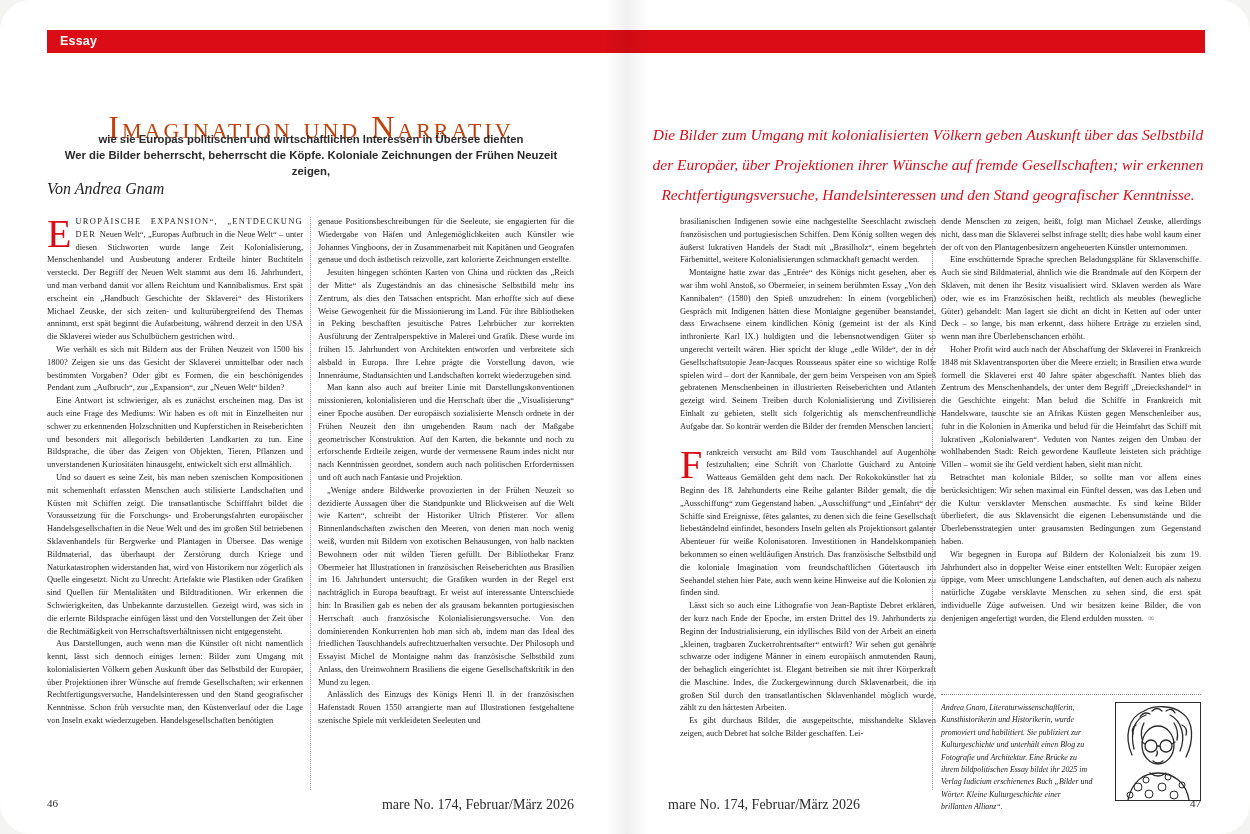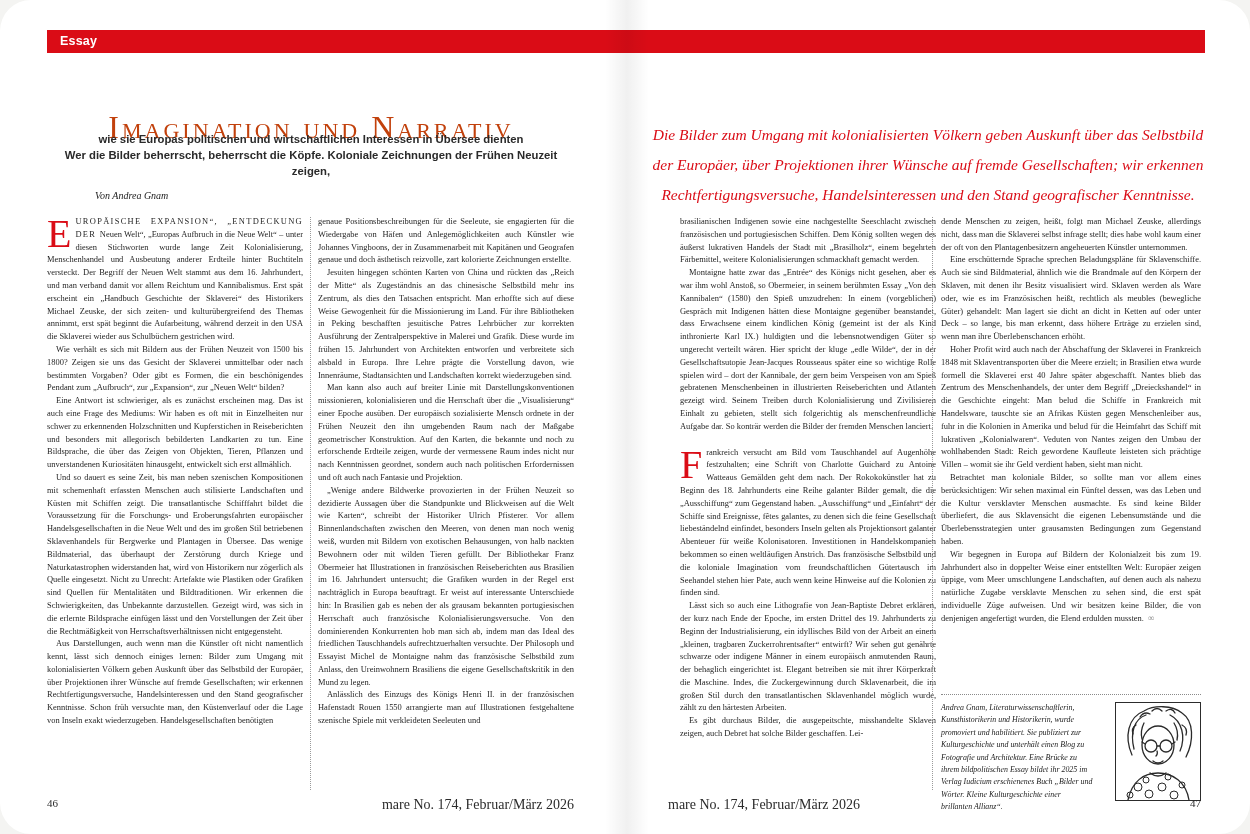--- a/index.html
+++ b/index.html
@@ -11,21 +11,21 @@
   
   .redbar{position:absolute;left:47px;top:30px;width:1158px;height:23px;background:var(--red);}
   .kicker{position:absolute;left:13px;top:0;height:23px;line-height:23px;color:#ffffff;
           font-family:"Liberation Sans", sans-serif;font-weight:bold;font-size:12.5px;letter-spacing:.2px;}
   
   .title{position:absolute;left:47px;top:88px;width:528px;text-align:center;
          font-family:"Liberation Serif", serif;font-variant:small-caps;font-weight:normal;
          font-size:32px;letter-spacing:3px;color:#c2410c;}
   .deck{position:absolute;left:47px;top:131px;width:528px;text-align:center;
         font-family:"Liberation Sans", sans-serif;font-weight:bold;font-size:11.3px;line-height:16px;color:#2a2a2a;}
-  .byline{position:absolute;left:47px;top:190px;font-style:italic;font-size:10px;color:#222;margin-left:48px;}
+  .byline{position:absolute;left:47px;top:180px;font-style:italic;font-size:16px;color:#222;}
   
   .pullquote{position:absolute;left:652px;top:120px;width:552px;text-align:center;
              font-style:italic;font-size:15.5px;line-height:30px;color:var(--red);}
   
   .col{position:absolute;top:215px;height:578px;width:256px;overflow:hidden;
        font-size:8.45px;line-height:12.8px;text-align:justify;}
   .col p{margin:0;text-indent:9px;}
   .col p:first-child, .col p.noind, .col p.has-dc{text-indent:0;}
   .col p.space-before{margin-top:13px;}
   .dropcap{float:left;color:var(--red);font-size:40px;line-height:33px;padding:2px 4px 0 0;font-family:"Liberation Serif", serif;}

